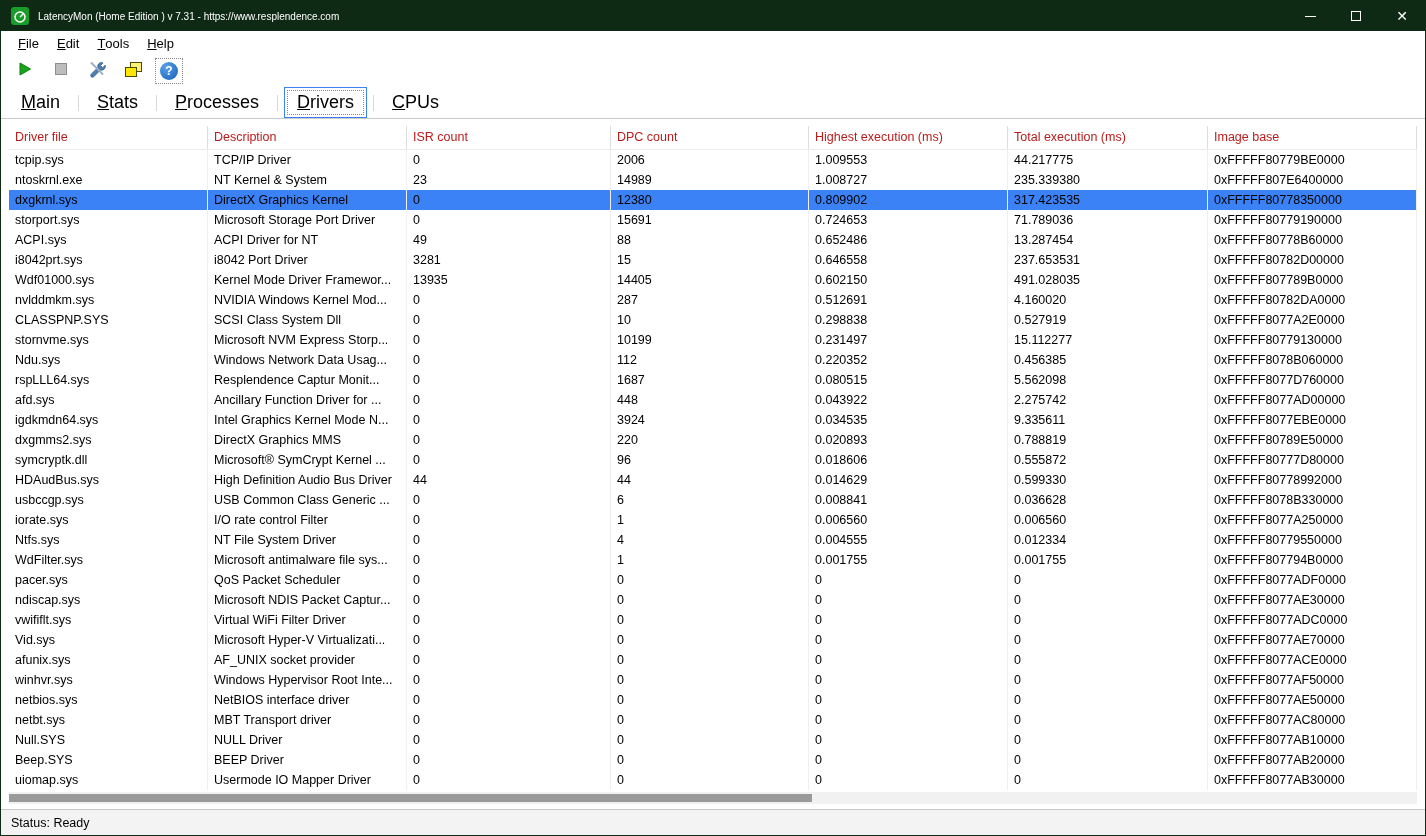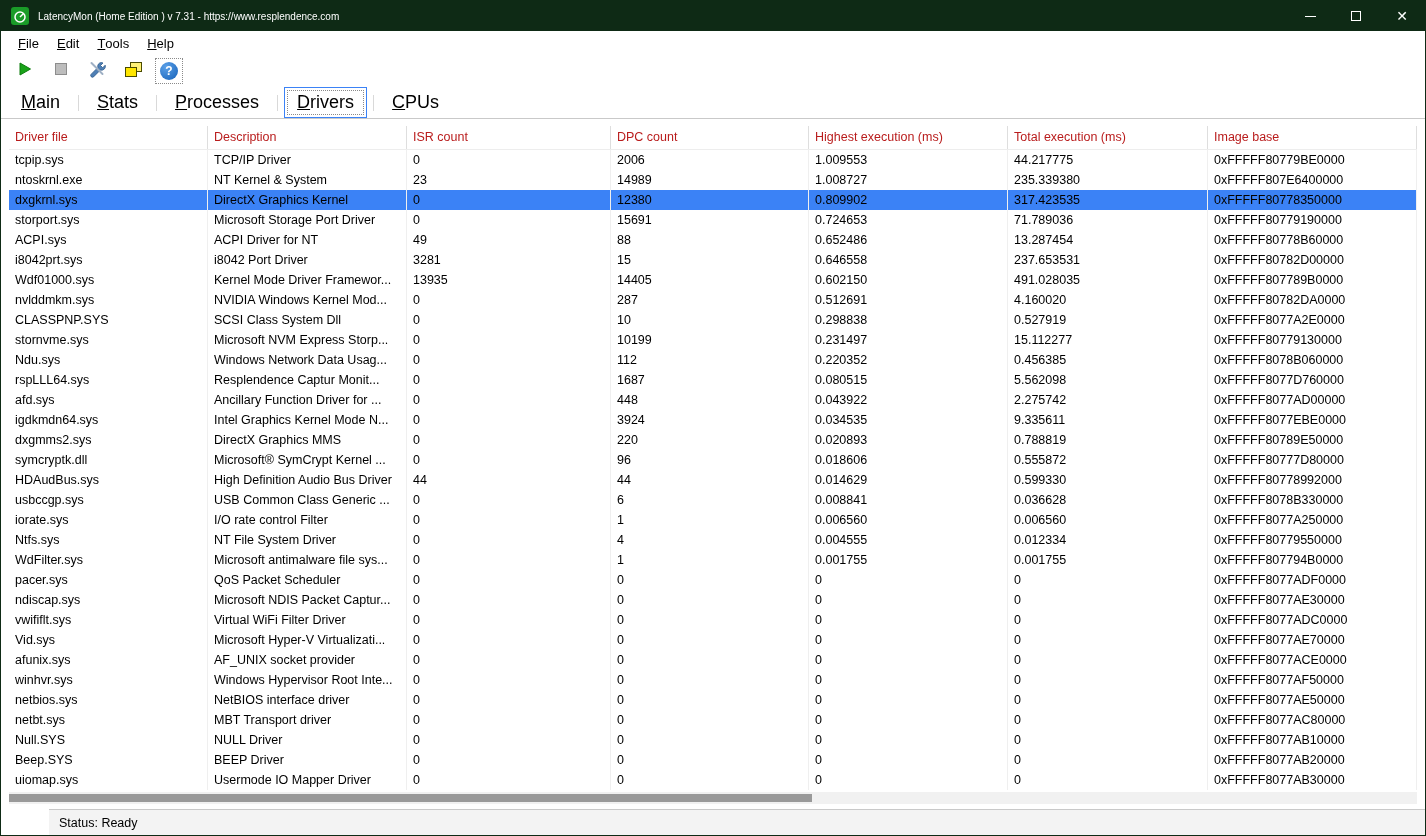--- a/index.html
+++ b/index.html
@@ -86,21 +86,21 @@
     background: #f1f1f1; position: relative;
   }
   .hscroll-thumb {
     position: absolute; left: 0; top: 2px; height: 8px; width: 57%;
     background: #9a9a9a;
   }
 
   
   .statusbar {
     flex: 0 0 26px; background: #f3f3f3; border-top: 1px solid #c9c9c9;
-    display: flex; align-items: center; padding-left: 10px; font-size: 12.5px; color: #000; margin-left: 48px;
+    display: flex; align-items: center; padding-left: 10px; font-size: 12.5px; color: #000;
   }
 </style>
 </head>
 <body>
 
 <div class="window">
 
   <div class="titlebar">
     <span class="app-icon">
       <svg width="18" height="18" viewBox="0 0 18 18">

